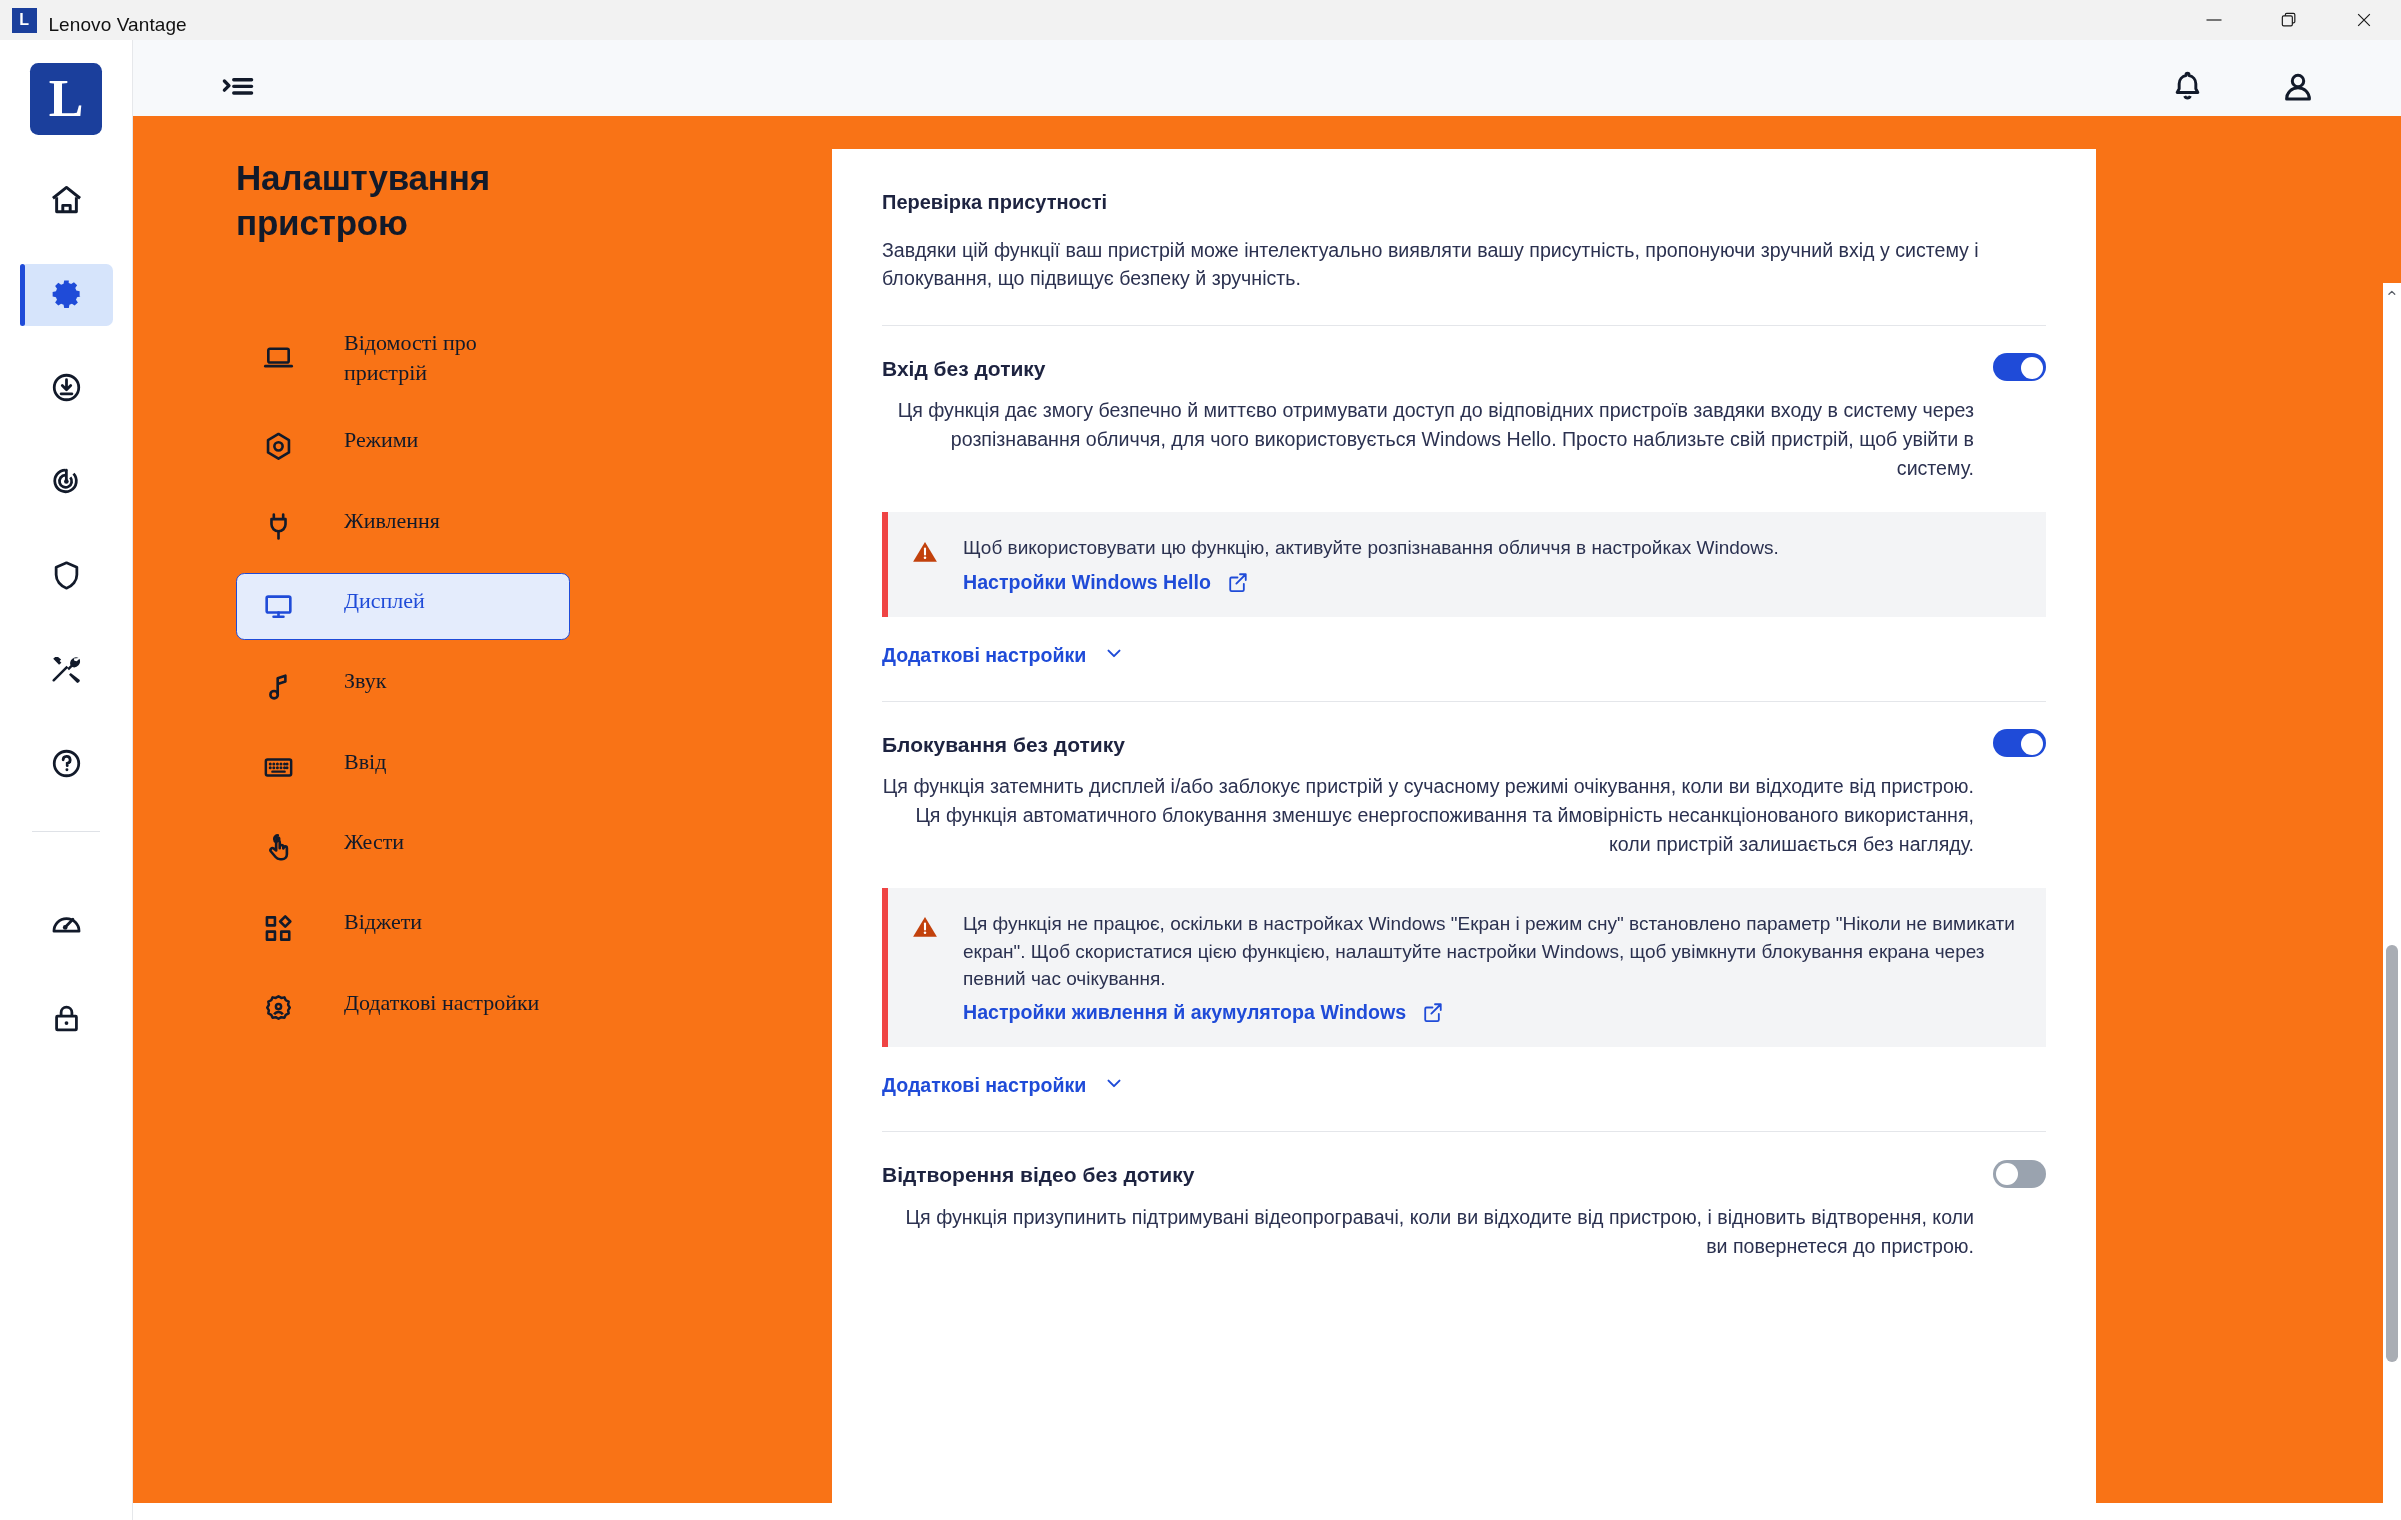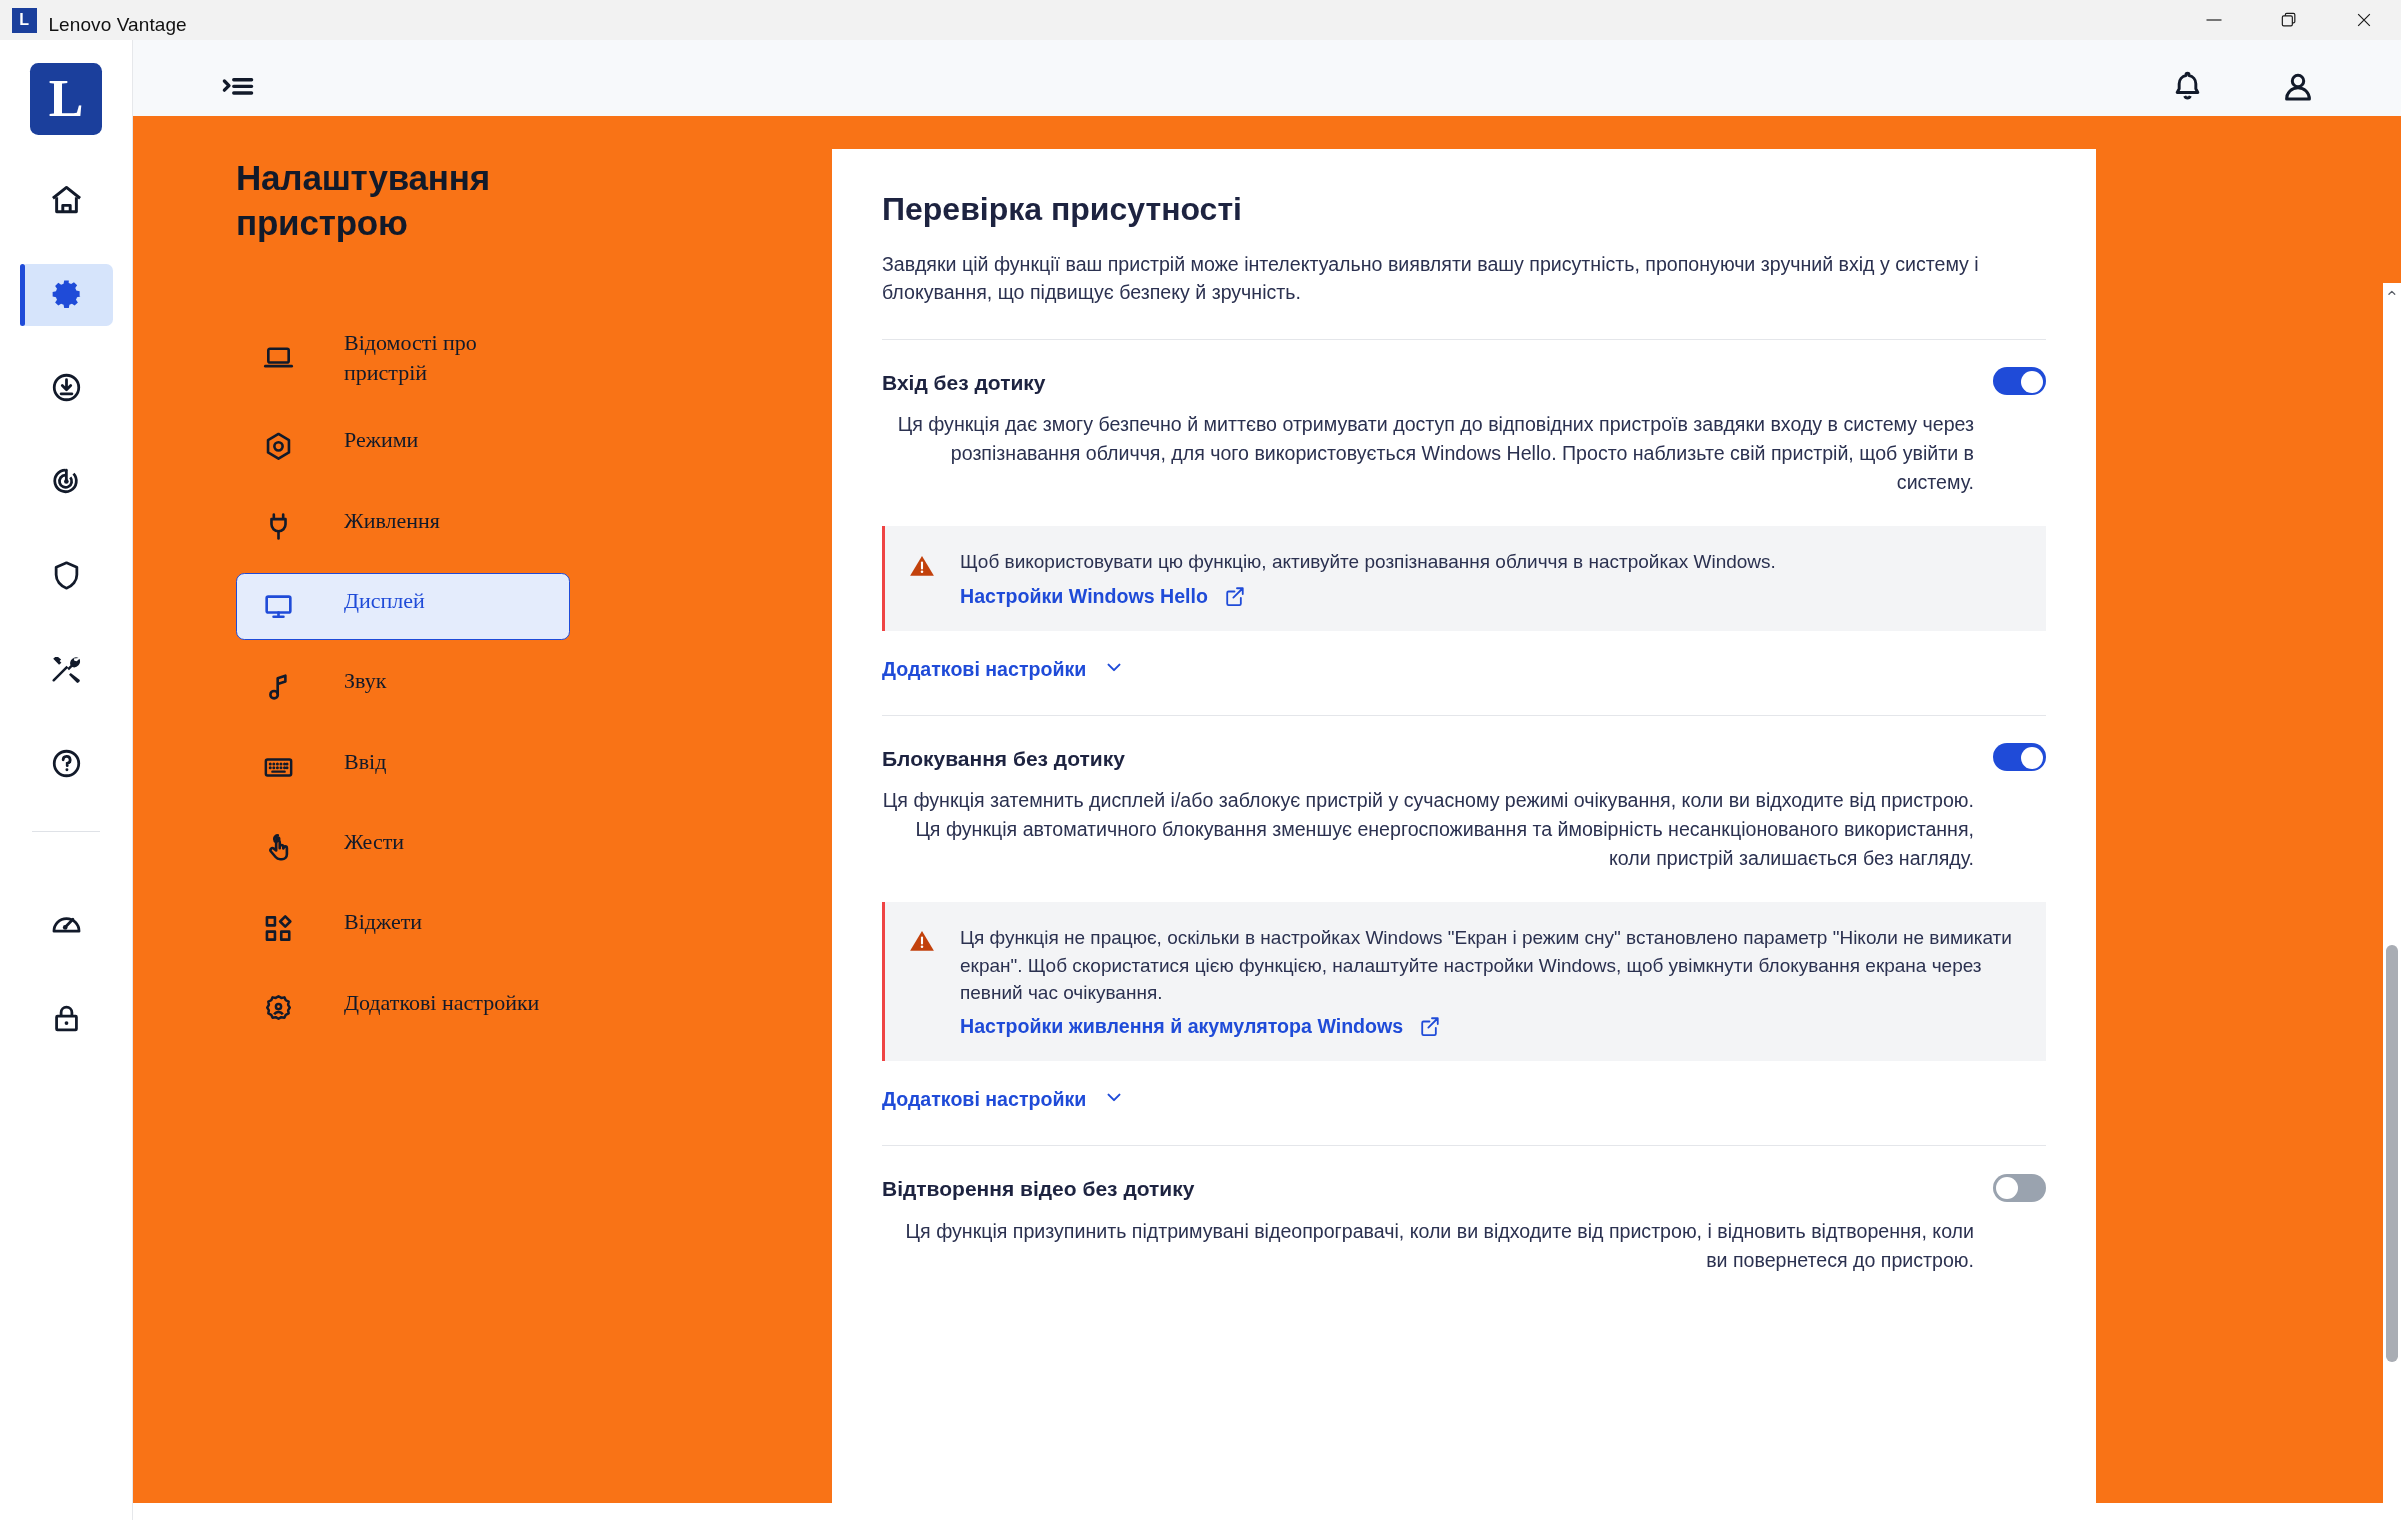--- a/index.html
+++ b/index.html
@@ -109,21 +109,21 @@
 
   
   .content-wrap { position: relative; flex: 1; }
   .card {
     position: absolute; left: 57px; top: 33px;
     width: 1264px; height: 1354px;
     background: #ffffff;
     overflow: hidden;
   }
   .card-inner { padding: 42px 50px 0 50px; }
-  .sec-title { font-size: 32px; font-weight: 700; color: #1d2340; }
+  .sec-title { font-size: 20px; font-weight: 700; color: #1d2340; }
   .sec-desc {
     margin-top: 23px; font-size: 19.6px; line-height: 1.42; color: #2b3150;
     max-width: 1167px;
   }
   .hr { height: 0.8px; background: #e4e6ea; margin: 32px 0 0 0; }
 
   .feature { padding-top: 28px; }
   .feature-head { display: flex; align-items: flex-start; }
   .feature-title { font-size: 21px; font-weight: 700; color: #1d2340; padding-top: 3.3px; }
   .toggle {
@@ -136,21 +136,21 @@
     border-radius: 50%; background: #fff;
   }
   .toggle.off .knob { right: auto; left: 3.3px; }
   .feature-desc {
     margin-top: 15px; font-size: 19.6px; line-height: 1.46; color: #2b3150;
     max-width: 1092px;
     text-align: right;
   }
 
   .warn {
-    margin-top: 30px; background: #f3f4f6; border-left: 3px solid #ef4444;
+    margin-top: 30px; background: #f3f4f6; border-left: 6px solid #ef4444;
     padding: 22px 25px 23px 23px;
     display: flex; gap: 20px; align-items: flex-start;
   }
   .warn-ico { width: 32px; min-width: 32px; padding-top: 3.3px; }
   .warn-body { flex: 1; }
   .warn-text { font-size: 19px; line-height: 1.44; color: #2b3150; }
   .warn-link {
     margin-top: 9px; display: flex; align-items: center; gap: 15px;
     color: #1f4bd8; font-size: 19.6px; font-weight: 700;
   }

